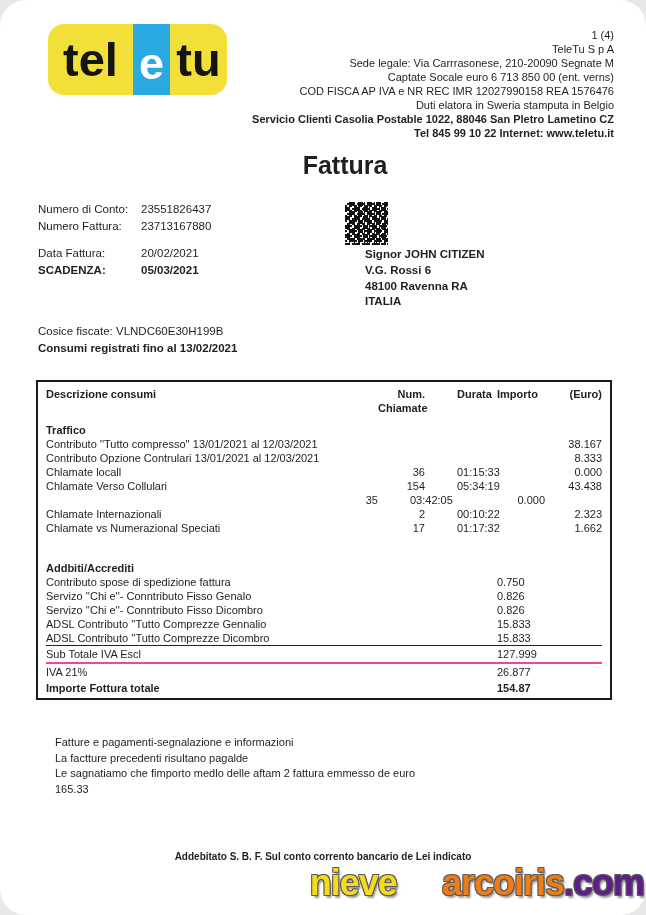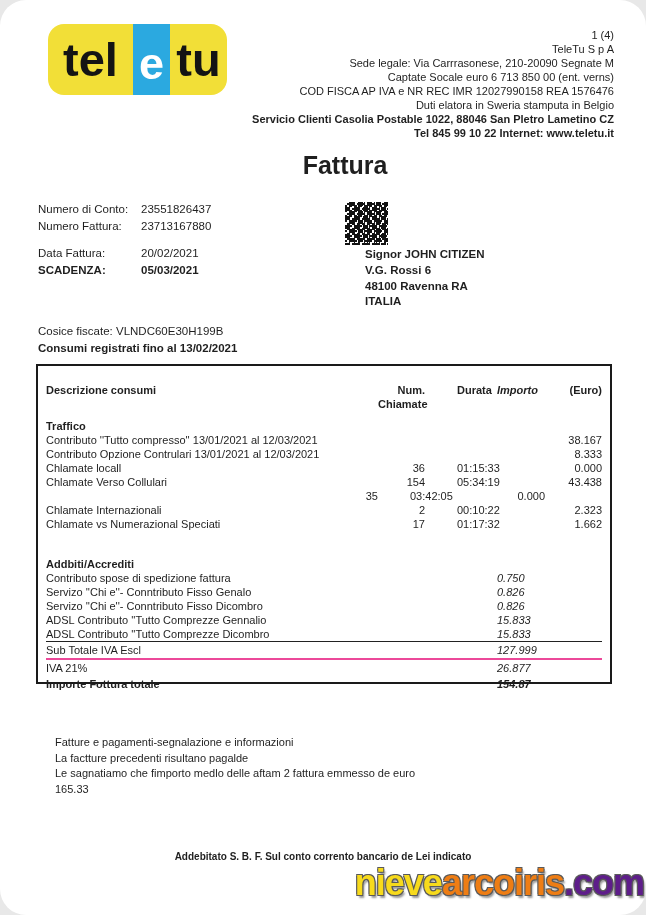--- a/index.html
+++ b/index.html
@@ -30,43 +30,43 @@
   .qr{position:absolute;left:345px;top:202px;width:43px;height:43px;
       background:
         repeating-conic-gradient(#111 0% 25%, transparent 0% 50%) 0px 0px/9px 9px,
         repeating-conic-gradient(#161616 0% 25%, #fdfdfd 0% 50%) 2px 3px/5px 5px;}
   .recipient{position:absolute;left:345px;top:247px;font-size:11.5px;line-height:15.8px;font-weight:bold;margin-left:20px;}
 
   
   .fiscal{position:absolute;left:38px;top:323px;font-size:11.5px;line-height:16.5px;}
 
   
-  .tbl{position:absolute;left:36px;top:364px;width:576px;height:320px;border:2px solid #1a1a1a;
-       box-sizing:border-box;padding:17px 8px 0 8px;font-size:11px;}
+  .tbl{position:absolute;left:36px;top:380px;width:576px;height:320px;border:2px solid #1a1a1a;
+       box-sizing:border-box;padding:5px 8px 0 8px;font-size:11px;}
   .trow{display:grid;grid-template-columns:1fr 47px 54px 66px 57px;line-height:14px;min-height:14px;}
   .c-num{text-align:right;}
   .c-dur{text-align:left;padding-right:4px;margin-left:32px;}
-  .c-imp{padding-left:18px;font-style:italic;}
+  .c-imp{padding-left:18px;}
   .c-eur{text-align:right;}
   .sec-gap{height:8px;}
   .big-gap{height:26px;}
   .total-sub{border-top:1px solid #222;border-bottom:2px solid #ec4899;line-height:16px;align-items:center;}
   .total-row{line-height:16px;}
 
   
   .notes{position:absolute;left:55px;top:735px;font-size:11px;line-height:15.5px;}
   .bottom-note{position:absolute;left:0;right:0;top:851px;text-align:center;font-size:10px;font-weight:bold;}
 
   
   .watermark{position:absolute;right:2px;top:861px;font-size:36px;font-weight:800;
              letter-spacing:-1px;white-space:nowrap;line-height:1.2;}
   .watermark span{text-shadow:-1px -1px 0 #5a5a5a,1px -1px 0 #5a5a5a,-1px 1px 0 #5a5a5a,
                   1px 1px 0 #5a5a5a,2px 3px 2px rgba(70,70,70,.55);}
   .wm1{color:#F7DA1C;margin-left:16px;}
-  .wm2{color:#EE7D14;}
+  .wm2{color:#EE7D14;margin-left:45px;}
   .wm3{color:#5E1D8A;}
 </style>
 </head>
 <body>
 
 <div class="page">
 
   <div class="logo">
     <span class="logo-seg logo-left">tel</span>
     <span class="logo-seg logo-mid">e</span>

